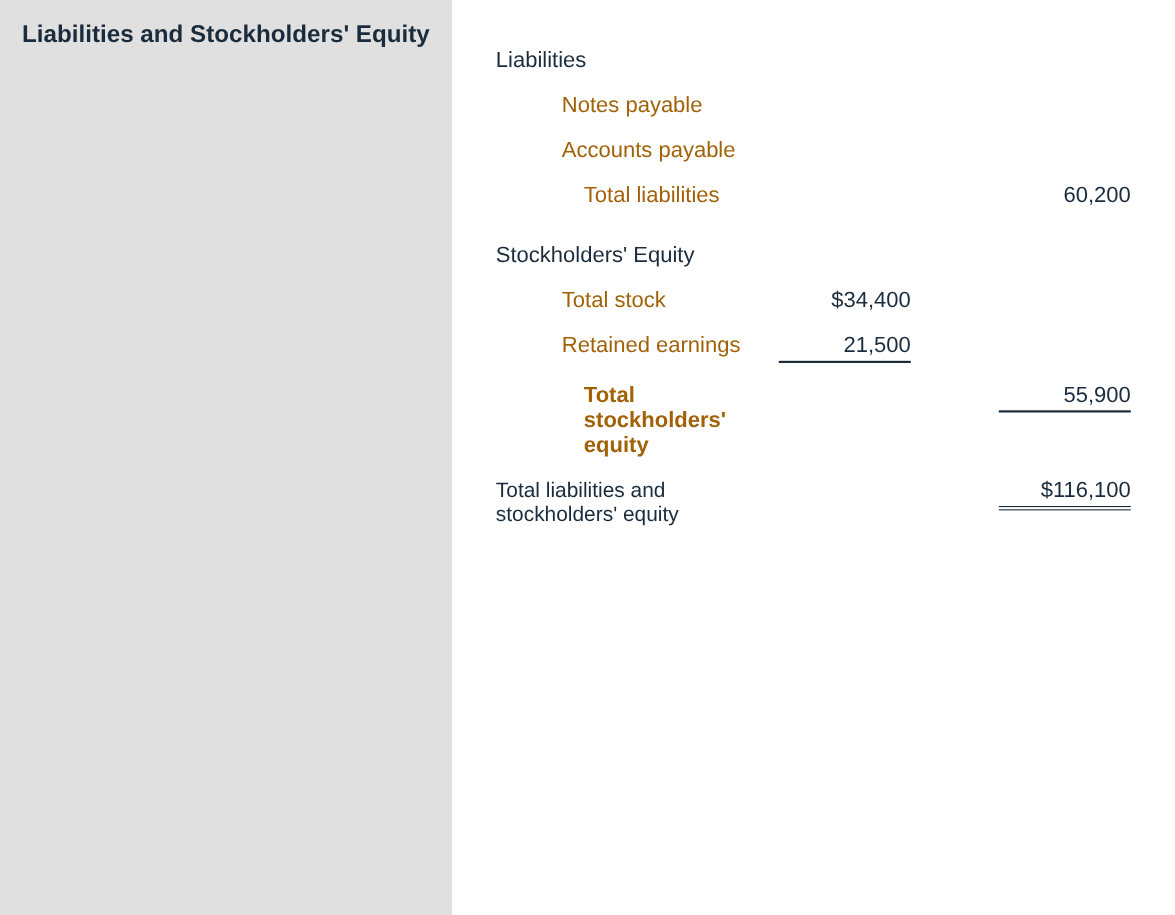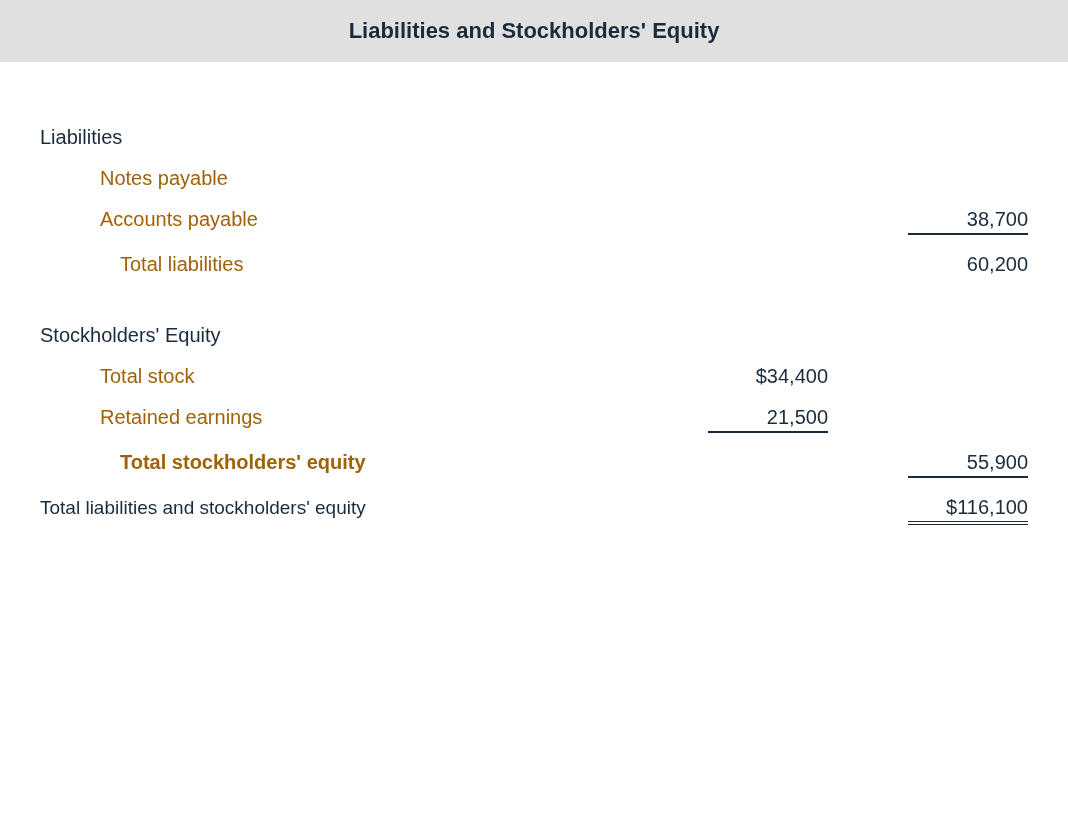--- a/index.html
+++ b/index.html
@@ -15,37 +15,37 @@
       align-items: center;
       min-height: 100vh;
       font-family: Arial, sans-serif;
     }
 
     .statement-container {
       width: 1068px;
       min-height: 832px;
       background: #ffffff;
       display: flex;
-      flex-direction: column;
+      flex-direction: row;
     }
 
     .statement-header {
       background: #e0e0e0;
       padding: 18px 20px;
       text-align: center;
     }
 
     .statement-header-title {
       font-size: 22px;
       font-weight: bold;
       color: #1a2b3c;
     }
 
     .statement-body {
-      padding: 36px 40px 40px 40px;
+      padding: 16px 40px 40px 40px;
       flex: 1;
     }
 
     .section-label {
       font-size: 20px;
       color: #1a2b3c;
       margin-top: 28px;
       margin-bottom: 10px;
       font-weight: normal;
     }
@@ -122,35 +122,31 @@
   <div class="statement-body">
 
     <div class="section-label">Liabilities</div>
 
     <div class="line-item indent-1">
       <span class="line-item-label">Notes payable</span>
     </div>
 
     <div class="line-item indent-1">
       <span class="line-item-label">Accounts payable</span>
-      <div class="line-item-values">
-        <span class="col-empty"></span>
-        <span class="col-right underline-bottom">38,700</span>
-      </div>
     </div>
 
     <div class="line-item total-liabilities-line">
       <span class="line-item-label">Total liabilities</span>
       <div class="line-item-values">
         <span class="col-empty"></span>
         <span class="col-right">60,200</span>
       </div>
     </div>
 
-    <div class="section-label" style="margin-top:48px;">Stockholders' Equity</div>
+    <div class="section-label" style="margin-top:31px;">Stockholders' Equity</div>
 
     <div class="line-item indent-1">
       <span class="line-item-label">Total stock</span>
       <div class="line-item-values">
         <span class="col-middle">$34,400</span>
         <span class="col-empty"></span>
       </div>
     </div>
 
     <div class="line-item indent-1">

